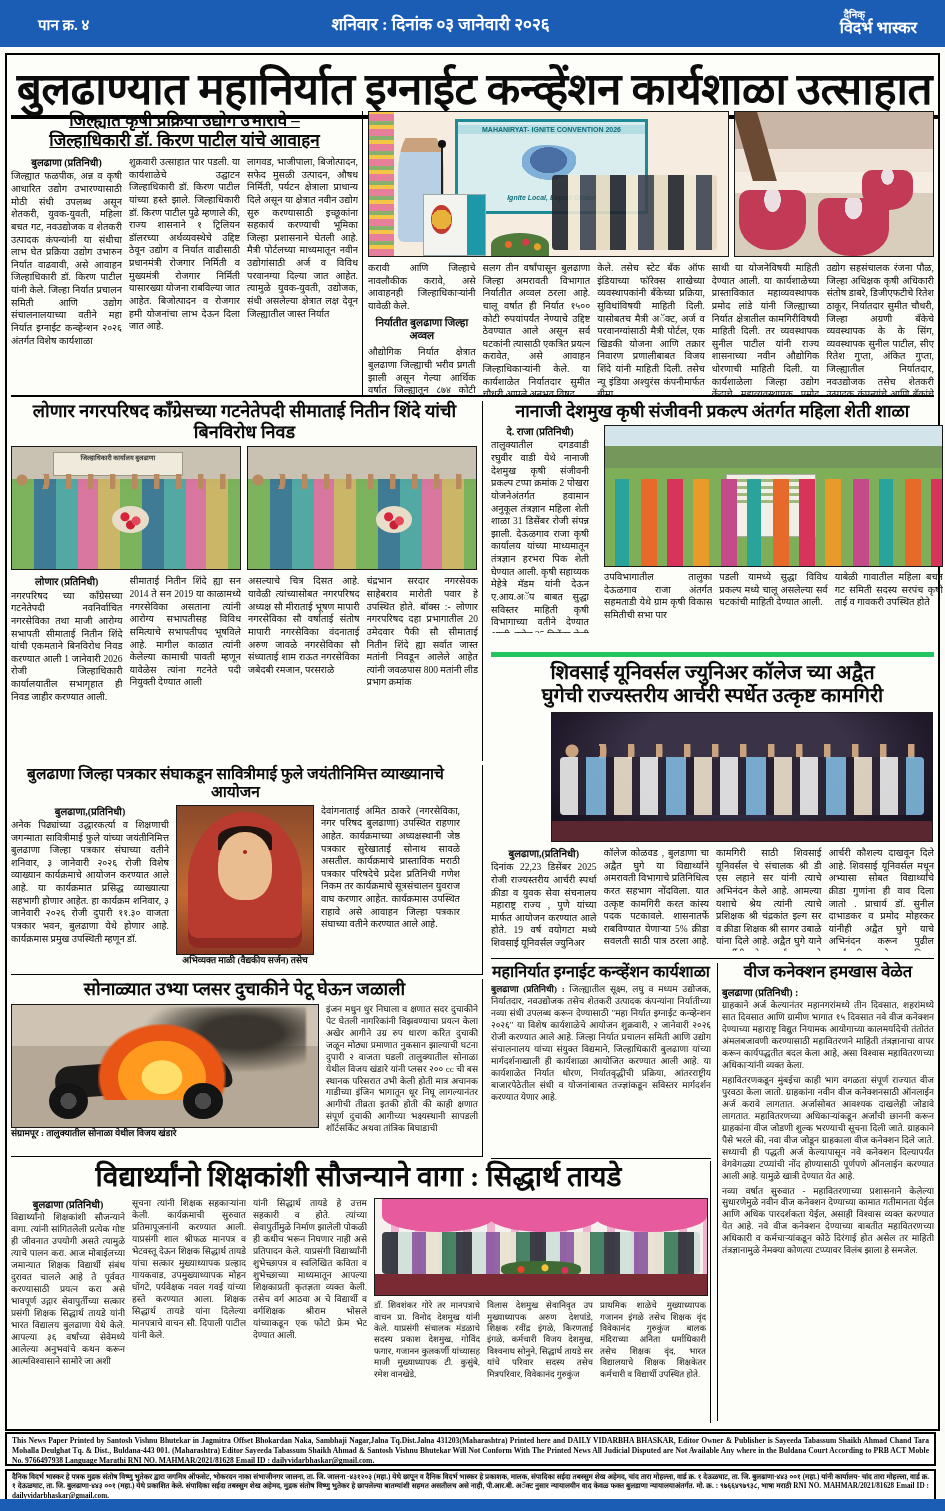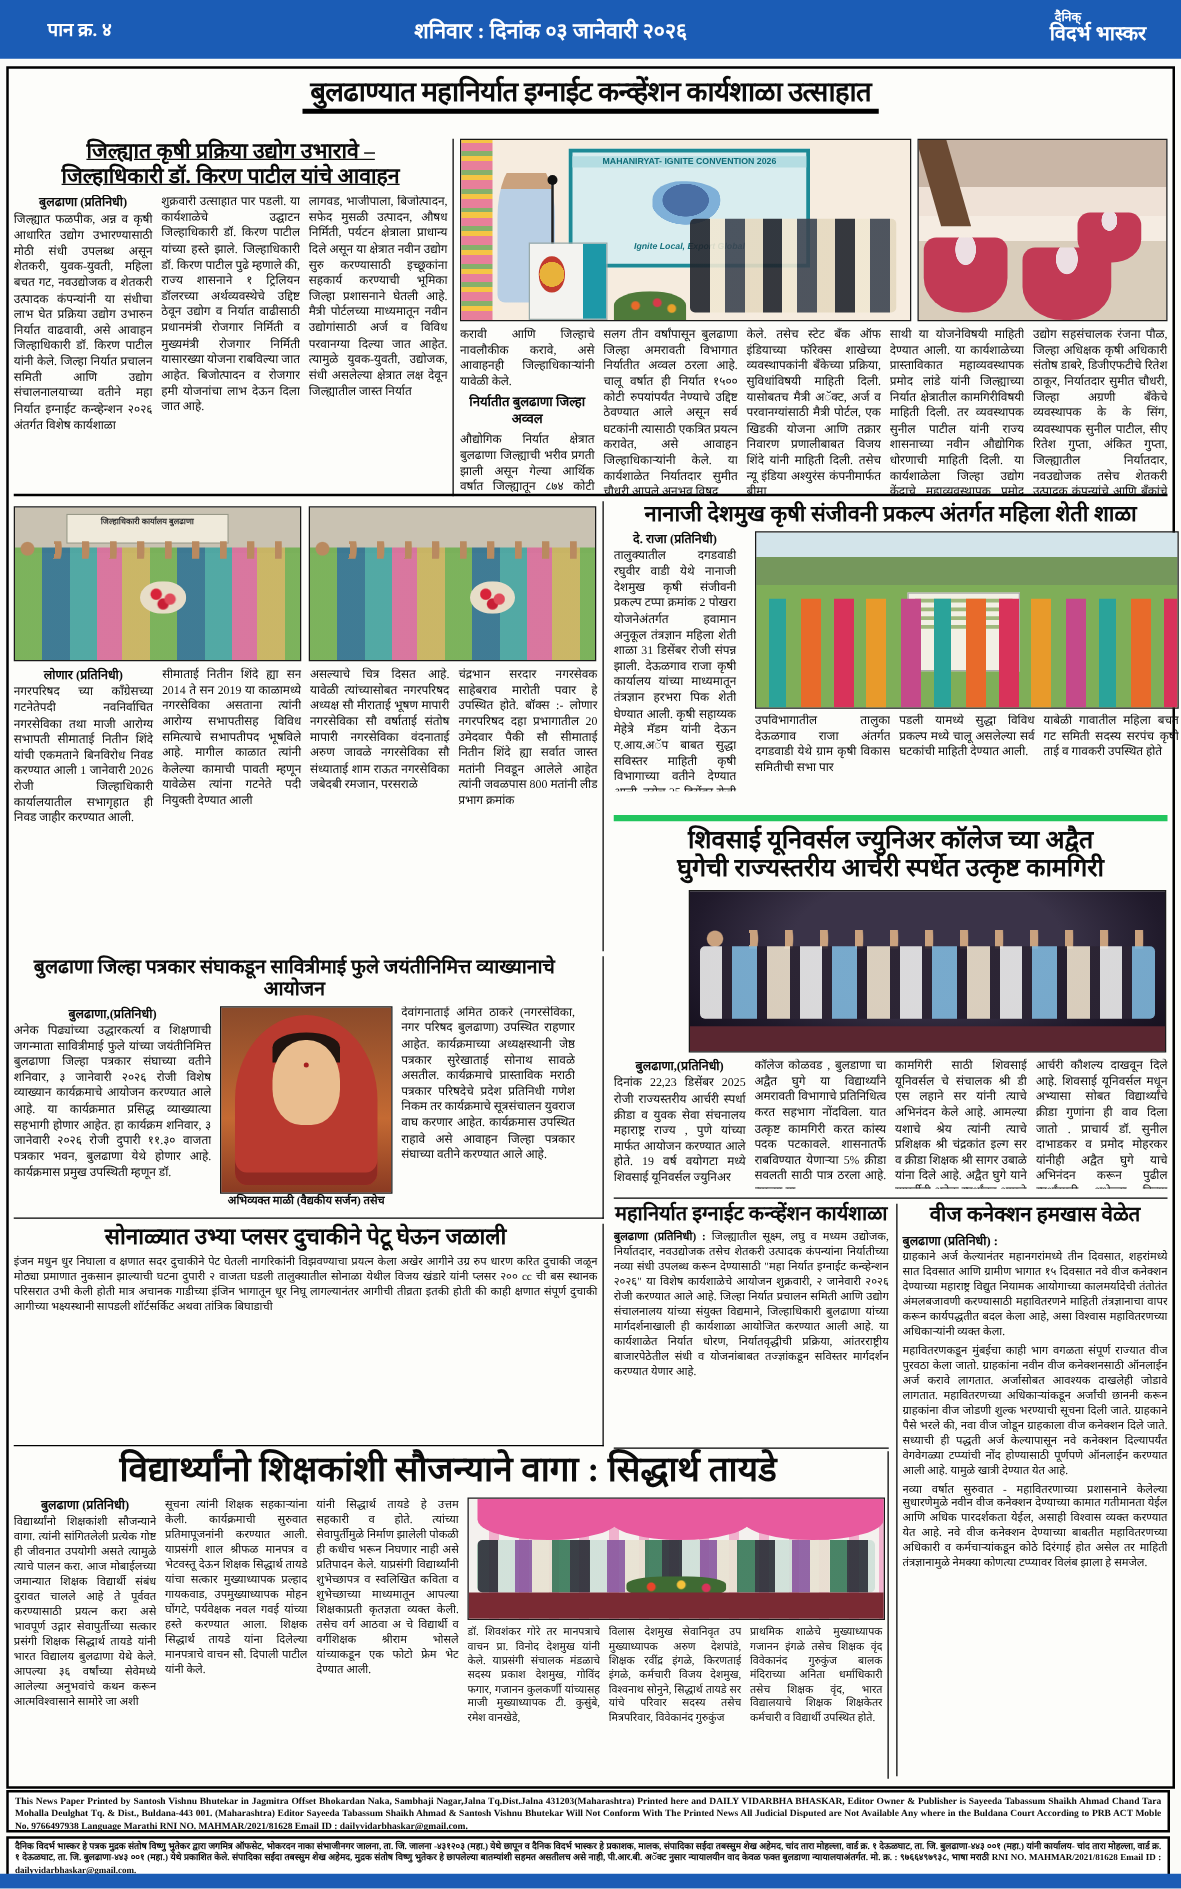--- a/index.html
+++ b/index.html
@@ -7,21 +7,21 @@
   
   .topbar{position:absolute;left:0;top:0;width:945px;height:47px;background:#1b5cb5;color:#fff;display:flex;align-items:center;justify-content:space-between;box-sizing:border-box;padding:0 28px 0 38px;gap:48px;}
   .topbar .pageno{font-size:15px;font-weight:bold;}
   .topbar .dateline{font-size:17px;font-weight:bold;}
   .brand{text-align:center;line-height:1.05;}
   .brand .small{font-size:10px;font-weight:bold;display:block;}
   .brand .big{font-size:16px;font-weight:bold;display:block;margin-left:48px;}
   
   #frame{position:absolute;left:5px;top:53px;width:931px;height:1374px;border:2px solid #000;background:#fdfdfa;box-sizing:content-box;}
   .abs{position:absolute;box-sizing:border-box;}
-  .hl-main{left:0;top:2px;width:100%;height:50px;text-align:center;font-size:22px;font-weight:bold;letter-spacing:-.5px;}
+  .hl-main{left:0;top:2px;width:100%;height:50px;text-align:right;font-size:44px;font-weight:bold;letter-spacing:-.5px;}
   .hl-main span{border-bottom:4px solid #000;padding:0 6px 1px;}
   .hl{font-weight:bold;text-align:center;line-height:1.15;}
   .col{font-size:9.5px;line-height:1.33;text-align:justify;overflow:hidden;}
   .cols{display:flex;gap:7px;}
   .cols .col{flex:1;}
   .byline{display:block;text-align:center;font-weight:bold;font-size:10px;margin-bottom:1px;}
   .inner-sub{display:block;text-align:center;font-weight:bold;font-size:10.5px;margin:3px 0;}
   .cap{font-size:9px;font-weight:bold;text-align:left;line-height:1.25;}
   .sect{border-color:#000;}
   
@@ -156,20 +156,21 @@
           </div>
           <div class="col">सलग तीन वर्षांपासून बुलढाणा जिल्हा अमरावती विभागात निर्यातीत अव्वल ठरला आहे. चालू वर्षात ही निर्यात १५०० कोटी रुपयांपर्यंत नेण्याचे उद्दिष्ट ठेवण्यात आले असून सर्व घटकांनी त्यासाठी एकत्रित प्रयत्न करावेत, असे आवाहन जिल्हाधिकाऱ्यांनी केले. या कार्यशाळेत निर्यातदार सुमीत चौधरी आपले अनुभव विषद</div>
           <div class="col">केले. तसेच स्टेट बँक ऑफ इंडियाच्या फॉरेक्स शाखेच्या व्यवस्थापकांनी बँकेच्या प्रक्रिया, सुविधांविषयी माहिती दिली. यासोबतच मैत्री अॅक्ट, अर्ज व परवानग्यांसाठी मैत्री पोर्टल, एक खिडकी योजना आणि तक्रार निवारण प्रणालीबाबत विजय शिंदे यांनी माहिती दिली. तसेच न्यू इंडिया अश्युरंस कंपनीमार्फत बीमा</div>
           <div class="col">साथी या योजनेविषयी माहिती देण्यात आली. या कार्यशाळेच्या प्रास्ताविकात महाव्यवस्थापक प्रमोद लांडे यांनी जिल्ह्याच्या निर्यात क्षेत्रातील कामगिरीविषयी माहिती दिली. तर व्यवस्थापक सुनील पाटील यांनी राज्य शासनाच्या नवीन औद्योगिक धोरणाची माहिती दिली. या कार्यशाळेला जिल्हा उद्योग केंद्राचे महाव्यवस्थापक प्रमोद लांडे,</div>
           <div class="col">उद्योग सहसंचालक रंजना पौळ, जिल्हा अधिक्षक कृषी अधिकारी संतोष डाबरे, डिजीएफटीचे रितेश ठाकूर, निर्यातदार सुमीत चौधरी, जिल्हा अग्रणी बँकेचे व्यवस्थापक के के सिंग, व्यवस्थापक सुनील पाटील, सीए रितेश गुप्ता, अंकित गुप्ता, जिल्ह्यातील निर्यातदार, नवउद्योजक तसेच शेतकरी उत्पादक कंपन्यांचे आणि बँकांचे प्रतिनिधी उपस्थित होते.</div>
         </div>
       </div>
     </div>
 
     <div class="abs sect" style="left:4px;top:346px;width:472px;height:360px;border-right:1px solid #000;padding-right:4px;">
+      <div class="hl" style="font-size:18px;">लोणार नगरपरिषद काँग्रेसच्या गटनेतेपदी सीमाताई नितीन शिंदे यांची बिनविरोध निवड</div>
       <div style="display:flex;gap:6px;margin-top:4px;">
         <div class="ph ph-lonar" style="width:228px;height:122px;">
           <div class="lon-board">जिल्हाधिकारी कार्यालय बुलढाणा</div>
           <div class="lon-people"></div>
           <div class="lon-heads"></div>
           <div class="lon-bouquet"></div>
         </div>
         <div class="ph ph-lonar" style="width:228px;height:122px;">
           <div class="lon-people"></div>
           <div class="lon-heads"></div>
@@ -198,21 +199,21 @@
           <div class="ph ph-field" style="width:337px;height:140px;">
             <div class="field-banner">
                 <i></i>
                 <i></i>
                 <i></i>
                 <i></i>
               </div>
             <div class="field-women"></div>
           </div>
           <div class="cols" style="margin-top:4px;height:60px;">
-            <div class="col">उपविभागातील तालुका देऊळगाव राजा अंतर्गत दगडवाडी येथे ग्राम कृषी विकास समितीची सभा पार</div>
+            <div class="col">उपविभागातील तालुका देऊळगाव राजा अंतर्गत सहमताडी येथे ग्राम कृषी विकास समितीची सभा पार</div>
             <div class="col">पडली यामध्ये सुद्धा विविध प्रकल्प मध्ये चालू असलेल्या सर्व घटकांची माहिती देण्यात आली.</div>
             <div class="col">याबेळी गावातील महिला बचत गट समिती सदस्य सरपंच कृषी ताई व गावकरी उपस्थित होते</div>
           </div>
         </div>
       </div>
     </div>
 
     <div class="abs sect" style="left:484px;top:606px;width:443px;height:298px;border-bottom:1px solid #000;">
       <div class="hl" style="font-size:20px;">
         <div>शिवसाई यूनिवर्सल ज्युनिअर कॉलेज च्या अद्वैत</div>
@@ -250,20 +251,30 @@
           </div>
           <div class="cap" style="text-align:center;">अभिव्यक्त माळी (वैद्यकीय सर्जन) तसेच</div>
         </div>
         <div class="col" style="height:176px;">देवांगनाताई अमित ठाकरे (नगरसेविका, नगर परिषद बुलढाणा) उपस्थित राहणार आहेत. कार्यक्रमाच्या अध्यक्षस्थानी जेष्ठ पत्रकार सुरेखाताई सोनाथ सावळे असतील. कार्यक्रमाचे प्रास्ताविक मराठी पत्रकार परिषदेचे प्रदेश प्रतिनिधी गणेश निकम तर कार्यक्रमाचे सूत्रसंचालन युवराज वाघ करणार आहेत. कार्यक्रमास उपस्थित राहावे असे आवाहन जिल्हा पत्रकार संघाच्या वतीने करण्यात आले आहे.</div>
       </div>
     </div>
 
     <div class="abs sect" style="left:4px;top:924px;width:472px;height:178px;border-right:1px solid #000;border-bottom:1px solid #000;padding-right:4px;">
       <div class="hl" style="font-size:18px;">सोनाळ्यात उभ्या प्लसर दुचाकीने पेटू घेऊन जळाली</div>
       <div style="display:flex;gap:7px;margin-top:4px;">
+        <div style="width:308px;flex:none;">
+          <div class="ph ph-bike" style="width:306px;height:122px;">
+            <div class="bike-smoke"></div>
+            <div class="bike-body"></div>
+            <div class="bike-flame"></div>
+            <div class="bike-wheel bw1"></div>
+            <div class="bike-wheel bw2"></div>
+          </div>
+          <div class="cap">संग्रामपूर : तालुक्यातील सोनाळा येथील विजय खंडारे</div>
+        </div>
         <div class="col" style="height:148px;font-size:9px;">इंजन मधुन धुर निघाला व क्षणात सदर दुचाकीने पेट घेतली नागरिकांनी विझवण्याचा प्रयत्न केला अखेर आगीने उग्र रुप धारण करित दुचाकी जळून मोठ्या प्रमाणात नुकसान झाल्याची घटना दुपारी २ वाजता घडली तालुक्यातील सोनाळा येथील विजय खंडारे यांनी प्लसर २०० cc ची बस स्थानक परिसरात उभी केली होती मात्र अचानक गाडीच्या इंजिन भागातून धूर निघू लागल्यानंतर आगीची तीव्रता इतकी होती की काही क्षणात संपूर्ण दुचाकी आगीच्या भक्ष्यस्थानी सापडली शॉर्टसर्किट अथवा तांत्रिक बिघाडाची</div>
       </div>
     </div>
 
     <div class="abs sect" style="left:484px;top:908px;width:220px;height:196px;border-bottom:1px solid #000;">
       <div class="hl" style="font-size:16px;">महानिर्यात इग्नाईट कन्व्हेंशन कार्यशाळा</div>
       <div class="col" style="margin-top:3px;height:158px;font-size:9px;">
         <b>बुलढाणा (प्रतिनिधी) :</b>
         <span>जिल्ह्यातील सूक्ष्म, लघु व मध्यम उद्योजक, निर्यातदार, नवउद्योजक तसेच शेतकरी उत्पादक कंपन्यांना निर्यातीच्या नव्या संधी उपलब्ध करून देण्यासाठी "महा निर्यात इग्नाईट कन्व्हेन्शन २०२६" या विशेष कार्यशाळेचे आयोजन शुक्रवारी, २ जानेवारी २०२६ रोजी करण्यात आले आहे. जिल्हा निर्यात प्रचालन समिती आणि उद्योग संचालनालय यांच्या संयुक्त विद्यमाने, जिल्हाधिकारी बुलढाणा यांच्या मार्गदर्शनाखाली ही कार्यशाळा आयोजित करण्यात आली आहे. या कार्यशाळेत निर्यात धोरण, निर्यातवृद्धीची प्रक्रिया, आंतरराष्ट्रीय बाजारपेठेतील संधी व योजनांबाबत तज्ज्ञांकडून सविस्तर मार्गदर्शन करण्यात येणार आहे.</span>
       </div>

